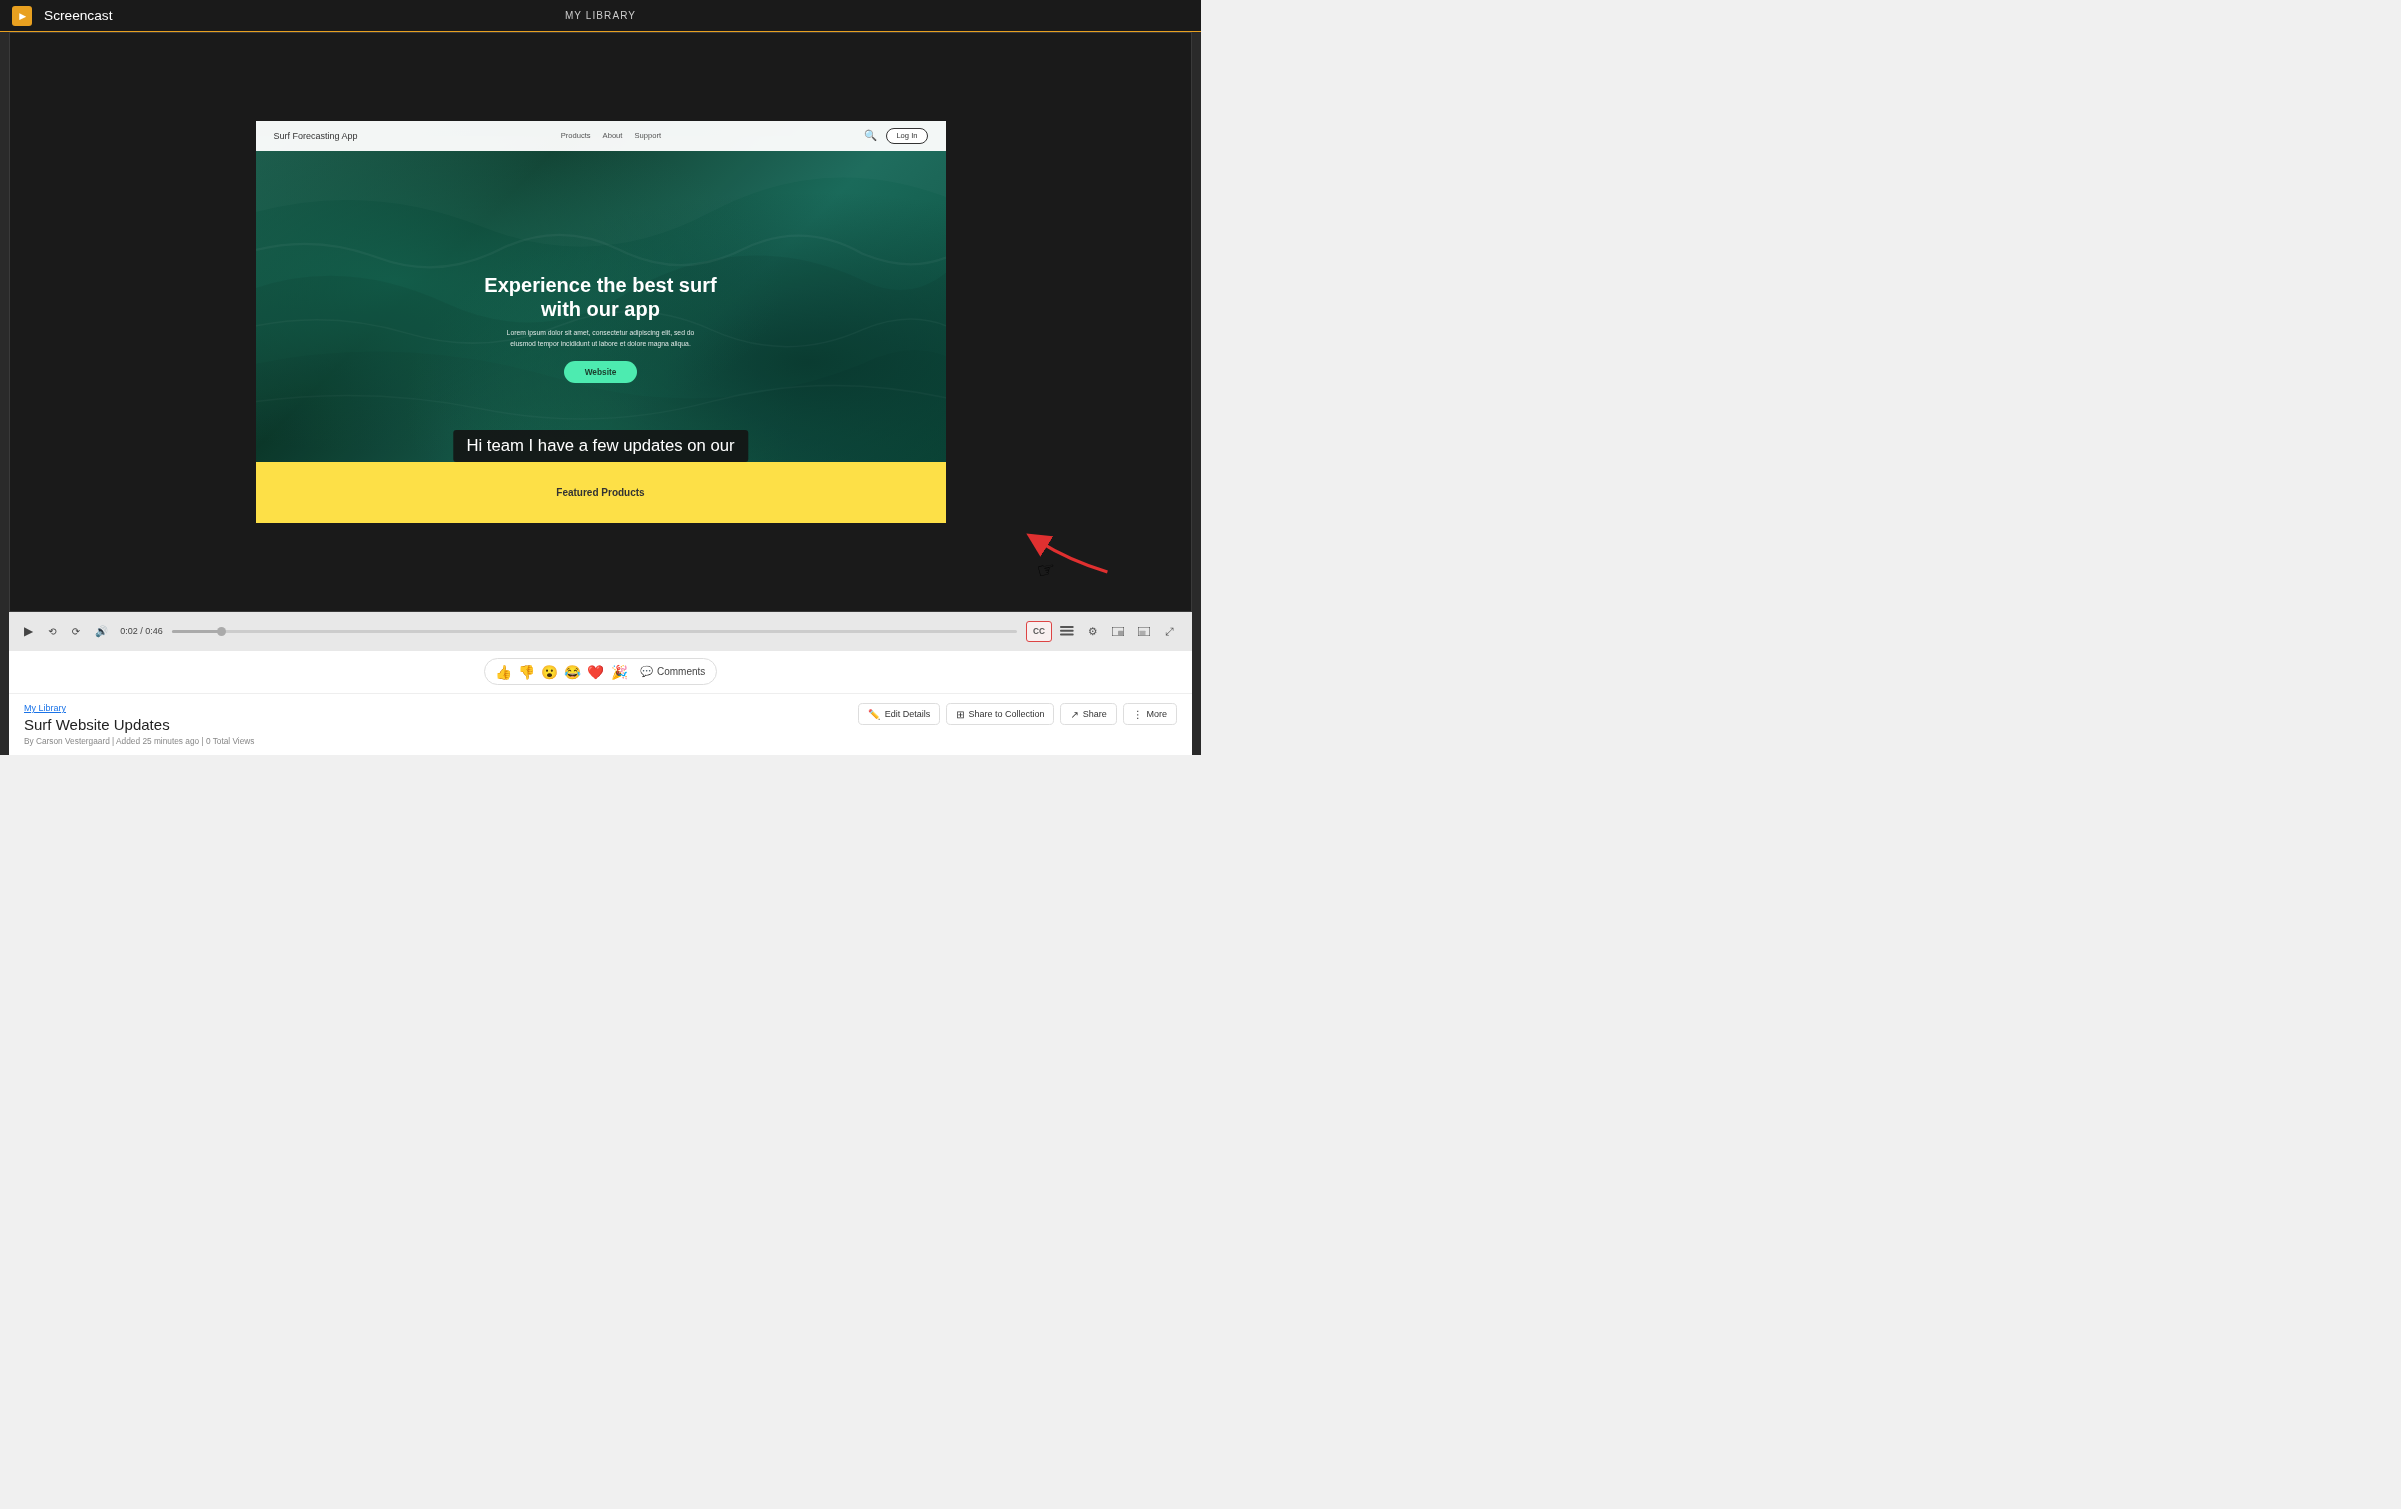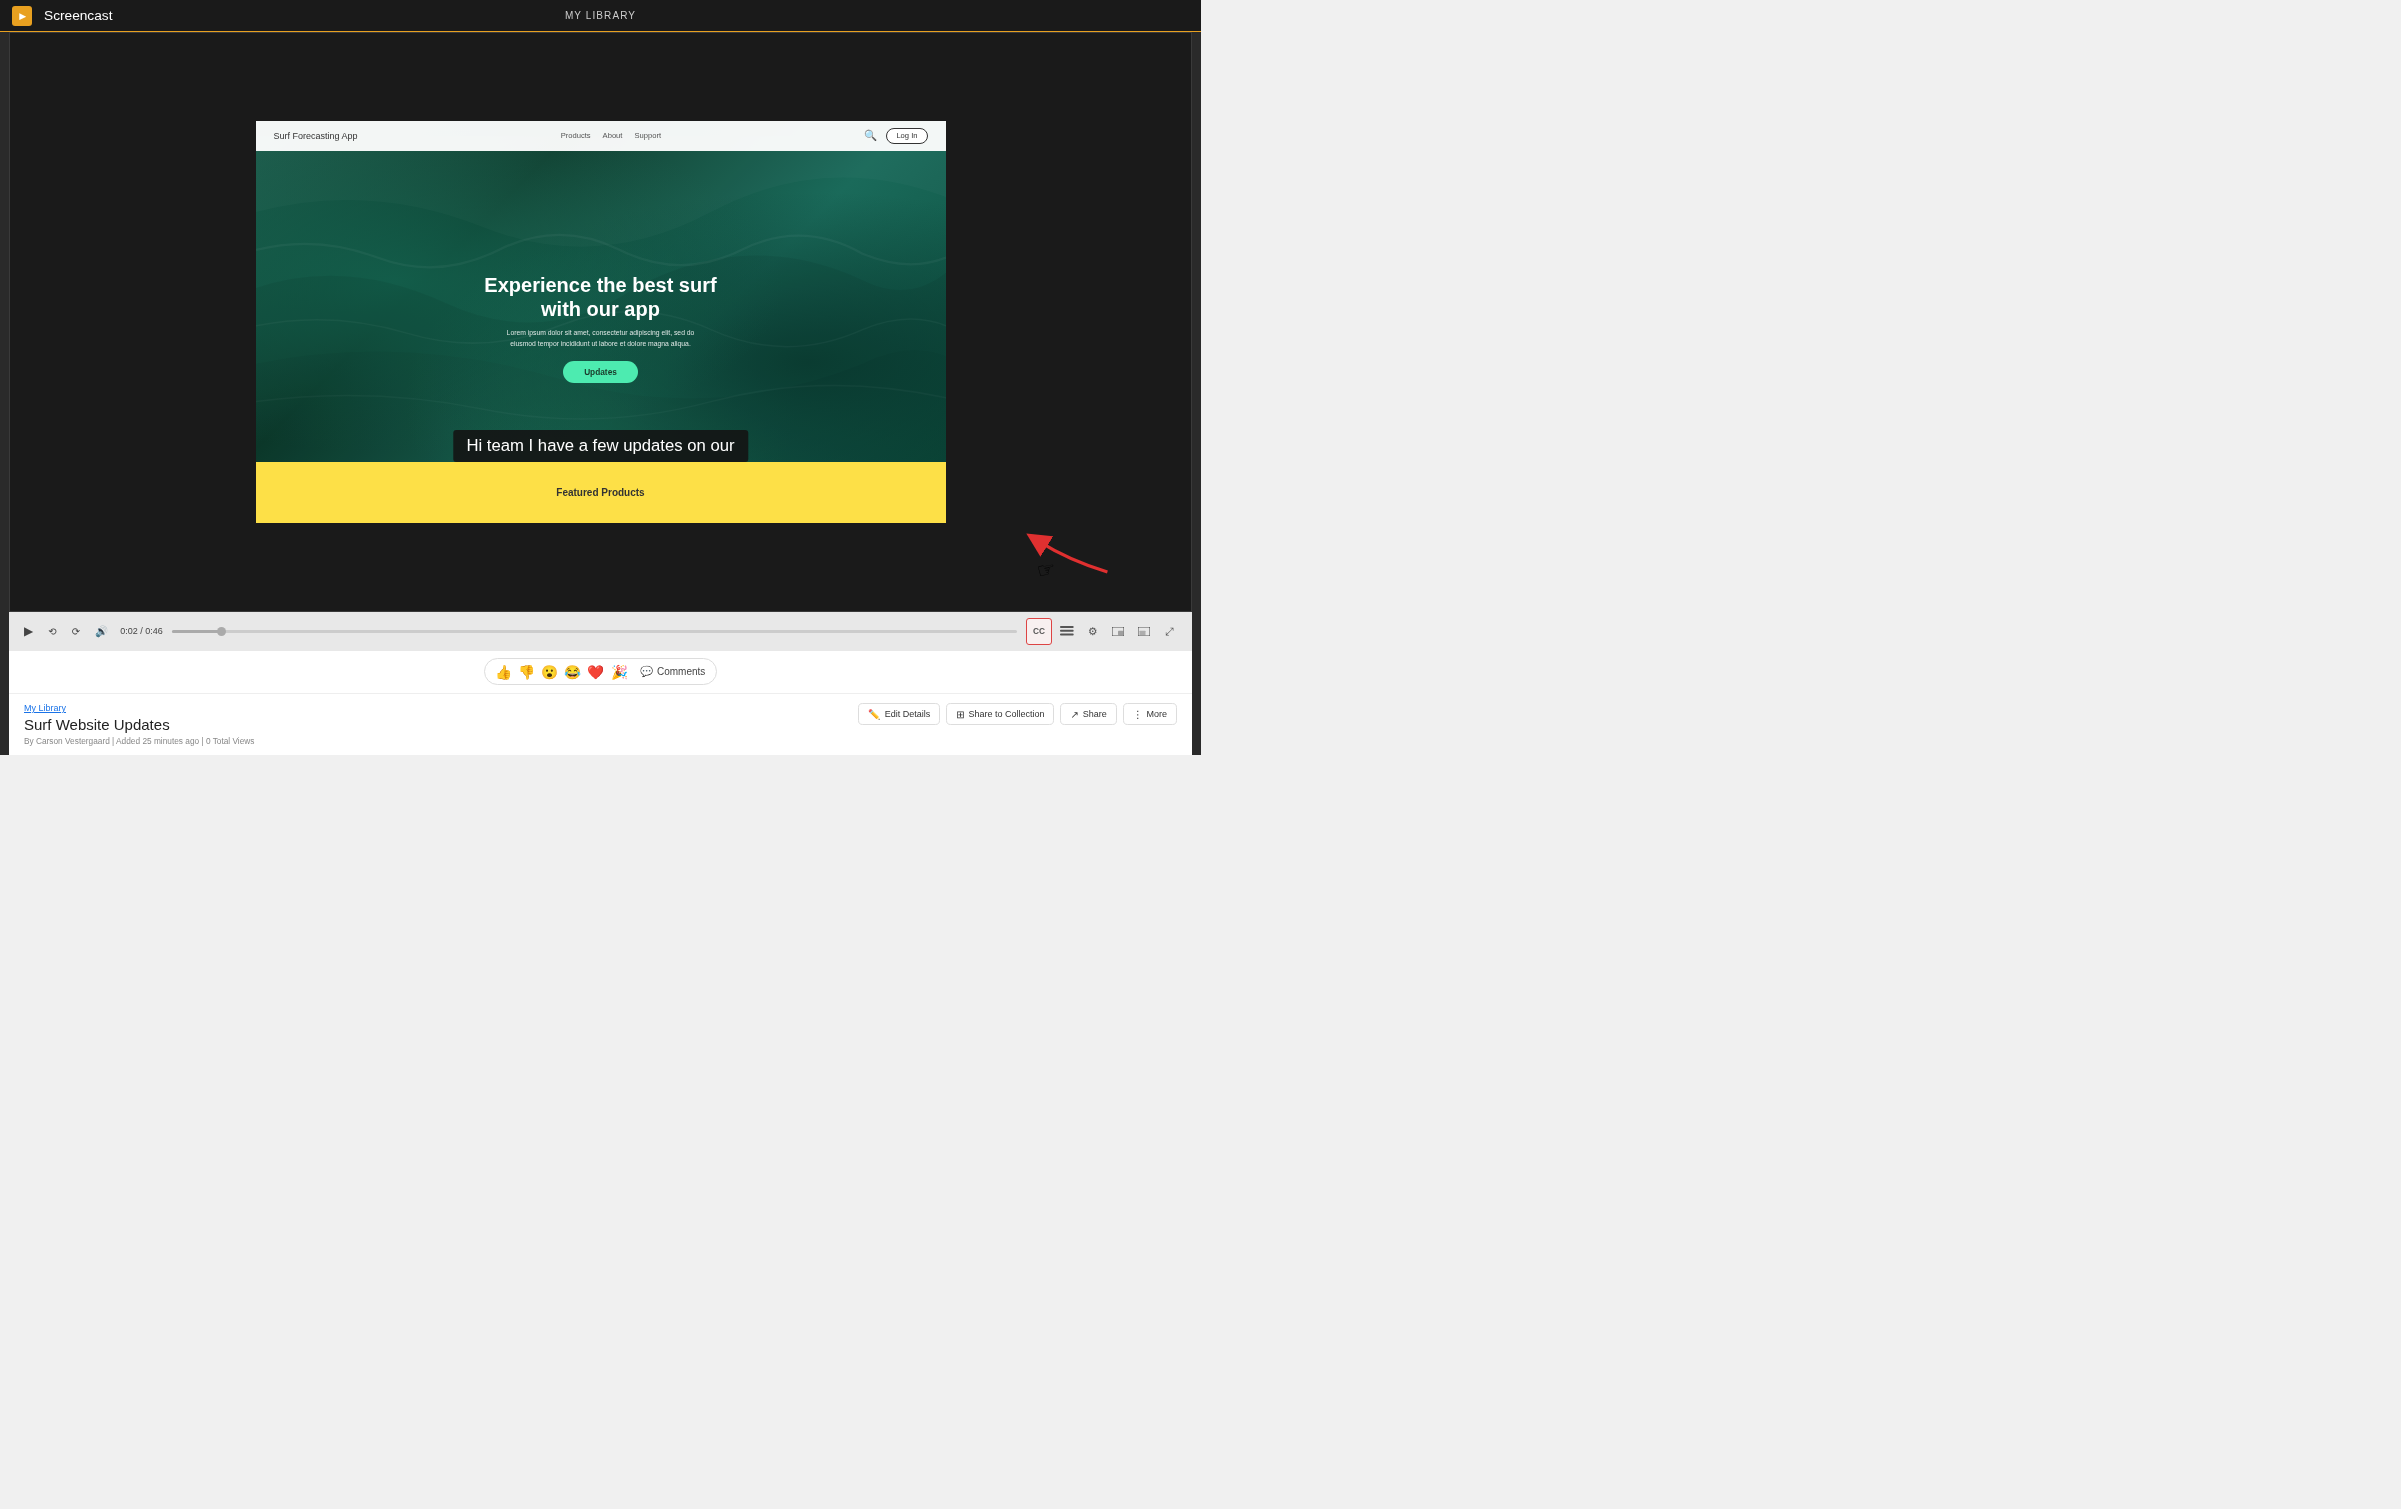--- a/index.html
+++ b/index.html
@@ -267,21 +267,21 @@
 
     .controls-right {
       display: flex;
       align-items: center;
       gap: 4.6px;
       margin-left: auto;
     }
 
     .cc-btn {
       width: 26px;
-      height: 27px;
+      height: 21px;
       border: 1.5px solid #d44;
       border-radius: 3px;
       background: #f8f0f0;
       display: flex;
       align-items: center;
       justify-content: center;
       cursor: pointer;
       font-size: 8.3px;
       font-weight: 700;
       color: #555;
@@ -461,21 +461,21 @@
               <span class="search">🔍</span>
               <span class="surf-login-btn">Log In</span>
             </div>
           </div>
 
           <div class="surf-hero-content">
             <div class="surf-hero-title">
               Experience the best surf<br>with our app
             </div>
             <div class="surf-hero-subtitle">Lorem ipsum dolor sit amet, consectetur adipiscing elit, sed do eiusmod tempor incididunt ut labore et dolore magna aliqua.</div>
-            <button class="surf-contact-btn">Updates</button>
+            <button class="surf-contact-btn">Website</button>
           </div>
         </div>
 
         <div class="surf-featured">
           <span>Featured Products</span>
         </div>
 
         <div class="captions-overlay">
           <div class="caption-text">Hi team I have a few updates on our</div>
         </div>

